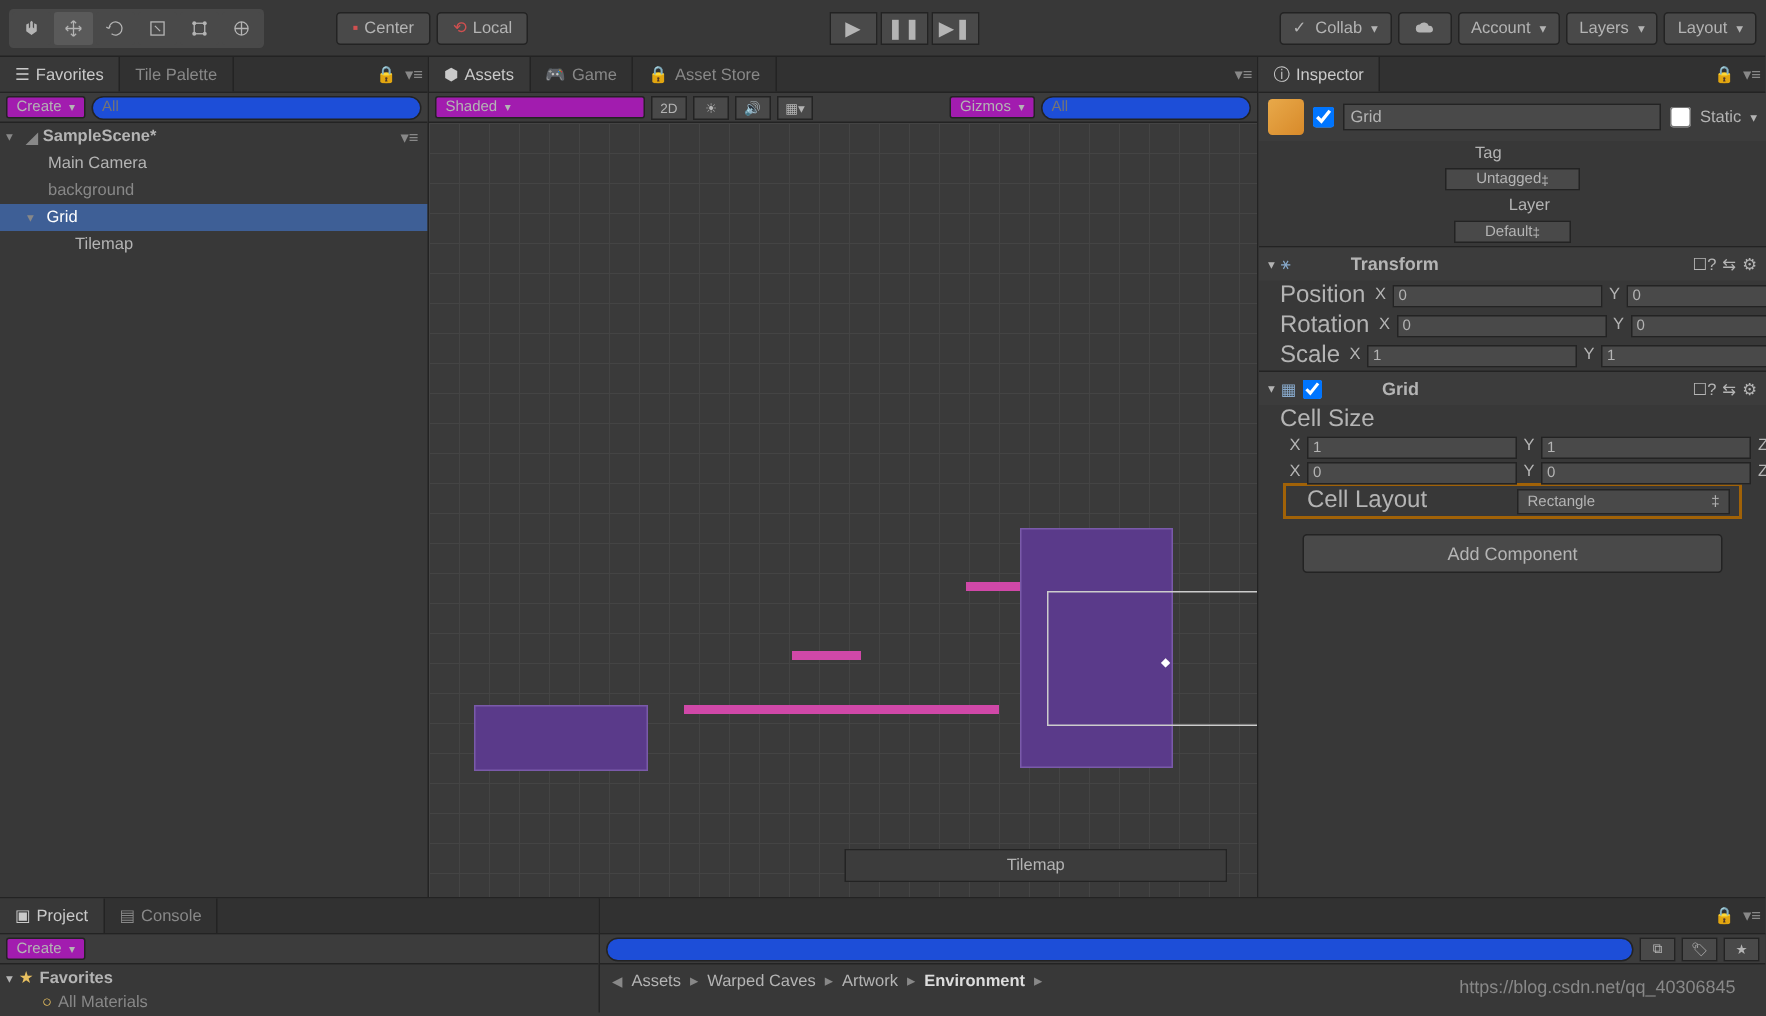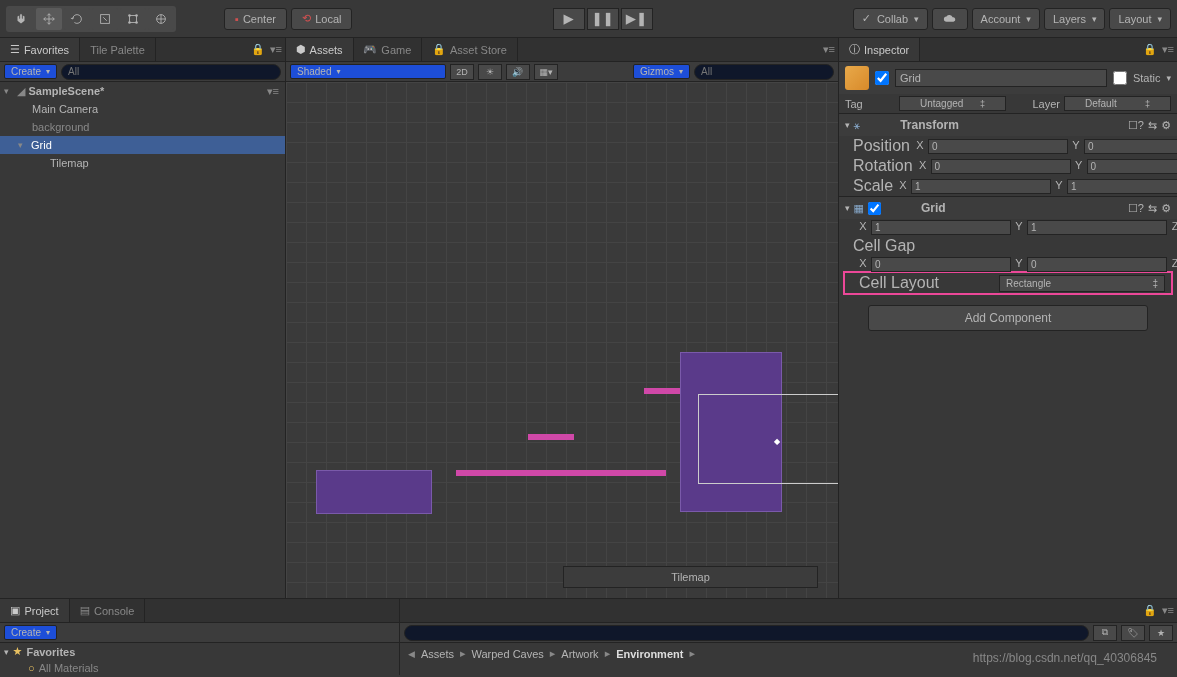--- a/index.html
+++ b/index.html
@@ -17,23 +17,23 @@
 .panel { background: #383838; border-right: 1px solid #232323; display: flex; flex-direction: column; }
 .panel-left { width: 286px; }
 .panel-center { flex: 1; }
 .panel-right { width: 338px; border-right: none; }
 .tabs { height: 24px; display: flex; background: #313131; border-bottom: 1px solid #232323; align-items: stretch; }
 .tab { padding: 0 10px; display: flex; align-items: center; gap: 4px; background: #383838; border-right: 1px solid #232323; cursor: pointer; color: #cacaca; }
 .tab.inactive { background: #313131; color: #888; }
 .tab-spacer { flex: 1; }
 .tab-icon-btn { width: 18px; display: flex; align-items: center; justify-content: center; cursor: pointer; color: #888; }
 .subtoolbar { height: 20px; background: #3c3c3c; border-bottom: 1px solid #232323; display: flex; align-items: center; padding: 0 4px; gap: 4px; }
-.mini-dropdown { background: #1d4ed8; border: 1px solid #232323; color: #b4b4b4; padding: 1px 6px; font-size: 10px; cursor: pointer; display: flex; align-items: center; gap: 3px; border-radius: 2px; }
+.mini-dropdown { background: #a21caf; border: 1px solid #232323; color: #b4b4b4; padding: 1px 6px; font-size: 10px; cursor: pointer; display: flex; align-items: center; gap: 3px; border-radius: 2px; }
 .mini-dropdown::after { content: '▾'; font-size: 8px; margin-left: 2px; }
-.search-box { background: #0f172a; border: 1px solid #232323; color: #b4b4b4; padding: 1px 6px; font-size: 10px; border-radius: 8px; flex: 1; height: 16px; }
+.search-box { background: #1d4ed8; border: 1px solid #232323; color: #b4b4b4; padding: 1px 6px; font-size: 10px; border-radius: 8px; flex: 1; height: 16px; }
 .mini-btn { width: 24px; height: 16px; background: #494949; border: 1px solid #232323; color: #b4b4b4; display: flex; align-items: center; justify-content: center; cursor: pointer; font-size: 9px; }
 .hierarchy-list { flex: 1; overflow: auto; }
 .h-item { height: 18px; display: flex; align-items: center; padding-left: 4px; cursor: pointer; gap: 3px; }
 .h-item.selected { background: #3e5f96; color: #fff; }
 .h-item .arrow { width: 10px; font-size: 9px; color: #888; }
 .h-indent-1 { padding-left: 32px; }
 .h-indent-2 { padding-left: 50px; }
 .scene-view { flex: 1; background: #3a3a3a; position: relative; background-image: linear-gradient(#444 1px, transparent 1px), linear-gradient(90deg, #444 1px, transparent 1px); background-size: 20px 20px; overflow: hidden; }
 .scene-obj { position: absolute; background: #5a3a8a; border: 1px solid #7a5aaa; }
 .scene-platform { position: absolute; background: #d048a8; height: 6px; }
@@ -41,35 +41,35 @@
 .scene-gizmo { position: absolute; left: 488px; top: 355px; font-size: 8px; color: #fff; }
 .tilemap-overlay { position: absolute; bottom: 10px; right: 20px; width: 255px; background: #494949; border: 1px solid #232323; }
 .tilemap-title { text-align: center; padding: 4px; background: #3c3c3c; }
 .tilemap-row { display: flex; padding: 4px 8px; align-items: center; }
 .tilemap-select { flex: 1; text-align: center; background: #555; margin-left: 8px; padding: 2px; font-size: 10px; border: 1px solid #333; }
 .inspector-content { flex: 1; overflow: auto; }
 .insp-header { display: flex; align-items: center; padding: 4px 6px; gap: 6px; background: #3c3c3c; }
 .insp-cube { width: 24px; height: 24px; background: linear-gradient(135deg,#e8a94a,#d88a2a); border-radius: 3px; }
 .insp-check { width: 14px; height: 14px; }
 .insp-name { flex: 1; background: #494949; border: 1px solid #232323; padding: 2px 4px; color: #b4b4b4; font-size: 11px; }
-.insp-row { display: flex; align-items: center; padding: 2px 6px; gap: 4px; }
+.insp-row { display: flex; align-items: center; padding: 2px 6px; gap: 4px; flex-direction: column; }
 .insp-label { width: 50px; font-size: 11px; color: #b4b4b4; }
 .insp-select { flex: 1; background: #494949; border: 1px solid #232323; padding: 1px 20px; font-size: 10px; color: #b4b4b4; display: flex; align-items: center; }
 .insp-select::after { content: '‡'; margin-left: auto; font-size: 9px; }
 .component { border-top: 1px solid #232323; }
 .comp-header { display: flex; align-items: center; padding: 4px 6px; gap: 4px; background: #3c3c3c; }
 .comp-header .arrow { font-size: 9px; }
 .comp-title { flex: 1; font-weight: bold; font-size: 12px; margin-left: 36px; }
 .comp-icons { display: flex; gap: 4px; font-size: 11px; }
 .prop-row { display: flex; align-items: center; padding: 1px 6px 1px 14px; gap: 4px; }
 .prop-label { width: 78px; font-size: 16px; }
 .xyz-group { display: flex; flex: 1; gap: 2px; }
 .xyz-label { width: 12px; text-align: center; font-size: 11px; }
 .xyz-input { flex: 1; background: #494949; border: 1px solid #232323; padding: 1px 3px; font-size: 10px; color: #b4b4b4; min-width: 0; }
-.highlighted-row { border: 2px solid #ec4899; margin: -2px 4px; }
+.highlighted-row { border: 2px solid #a16207; margin: -2px 16px; }
 .wide-select { flex: 1; background: #494949; border: 1px solid #232323; padding: 2px 6px; font-size: 10px; color: #b4b4b4; display: flex; }
 .wide-select::after { content: '‡'; margin-left: auto; }
 .add-comp-btn { display: block; margin: 12px auto; width: 280px; padding: 5px; background: #494949; border: 1px solid #232323; color: #b4b4b4; font-size: 12px; cursor: pointer; border-radius: 3px; }
 .bottom-panel { height: 77px; border-top: 1px solid #232323; display: flex; background: #383838; }
 .bottom-left { width: 400px; border-right: 1px solid #232323; }
 .bottom-right { flex: 1; }
 .breadcrumb { display: flex; align-items: center; padding: 4px 8px; gap: 6px; font-size: 11px; }
 .breadcrumb .sep { color: #888; }
 .breadcrumb .current { color: #ddd; font-weight: bold; }
 .fav-row { display: flex; align-items: center; padding: 2px 4px; gap: 4px; }
@@ -186,21 +186,21 @@
 
   <div class="panel panel-center">
     <div class="tabs">
       <div class="tab">⬢ <span>Assets</span></div>
       <div class="tab inactive">🎮 <span>Game</span></div>
       <div class="tab inactive">🔒 <span>Asset Store</span></div>
       <div class="tab-spacer"></div>
       <div class="tab-icon-btn">▾≡</div>
     </div>
     <div class="subtoolbar">
-      <div class="mini-dropdown" style="width:156px">Shaded</div>
+      <div class="mini-dropdown" style="width:140px">Shaded</div>
       <button class="mini-btn">2D</button>
       <button class="mini-btn">☀</button>
       <button class="mini-btn">🔊</button>
       <button class="mini-btn">▦▾</button>
       <div style="flex:1"></div>
       <div class="mini-dropdown">Gizmos</div>
       <input class="search-box" style="flex: 0 1 0%; width: 140px;" placeholder="All">
     </div>
     <div class="scene-view">
       <div class="scene-obj" style="left:30px;top:388px;width:116px;height:44px"></div>
@@ -288,32 +288,32 @@
           <span style="color:#8ac">▦</span>
           <input type="checkbox" checked="" style="width: 13px; height: 13px;">
           <span class="comp-title">Grid</span>
           <div class="comp-icons">
               <span>☐?</span>
               <span>⇆</span>
               <span>⚙</span>
             </div>
         </div>
         <div class="prop-row">
+            <span class="prop-label">Cell Size</span>
+          </div>
+        <div class="prop-row">
           <span class="prop-label"></span>
           <div class="xyz-group">
             <span class="xyz-label">X</span>
               <input class="xyz-input" value="1" style="">
             <span class="xyz-label">Y</span>
               <input class="xyz-input" value="1" style="">
             <span class="xyz-label">Z</span>
           </div>
         </div>
-        <div class="prop-row">
-            <span class="prop-label">Cell Gap</span>
-          </div>
         <div class="prop-row">
           <span class="prop-label"></span>
           <div class="xyz-group">
             <span class="xyz-label">X</span>
               <input class="xyz-input" value="0" style="">
             <span class="xyz-label">Y</span>
               <input class="xyz-input" value="0" style="">
             <span class="xyz-label">Z</span>
           </div>
         </div>

